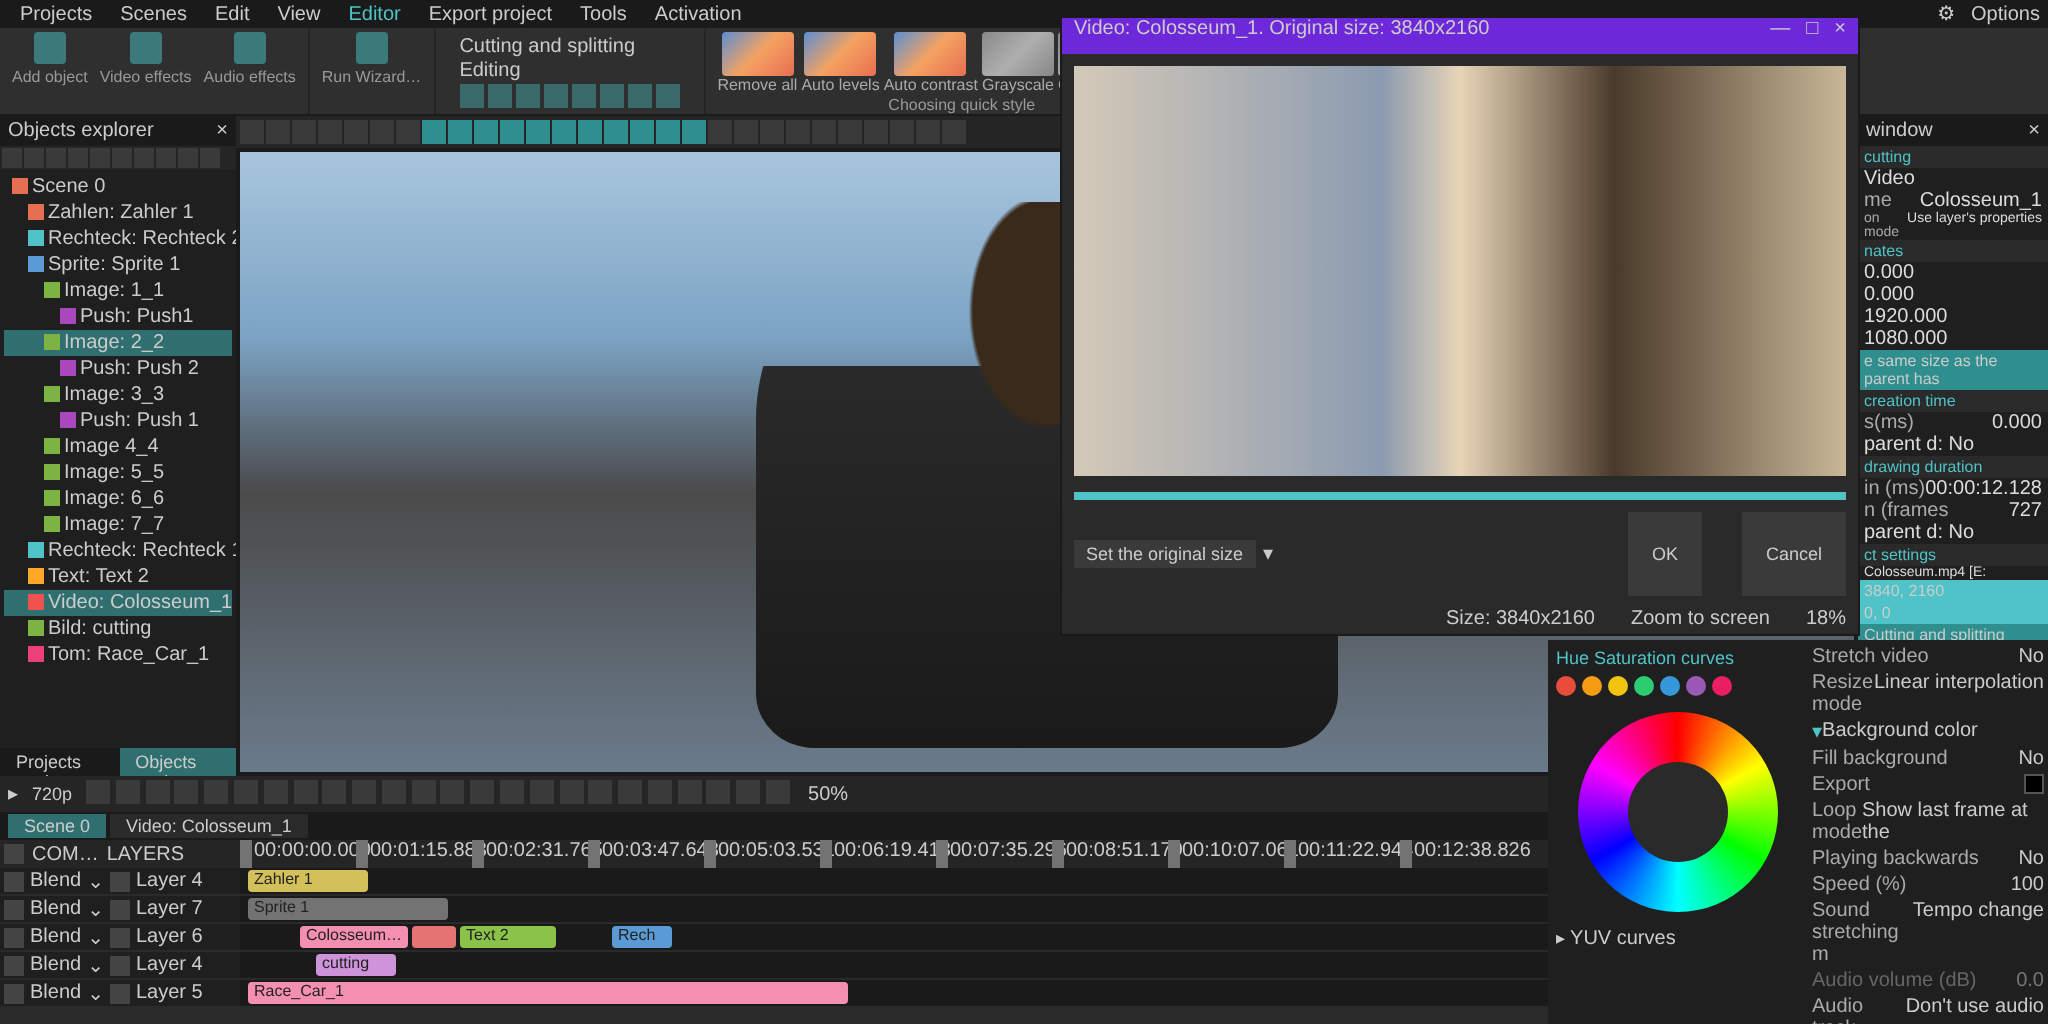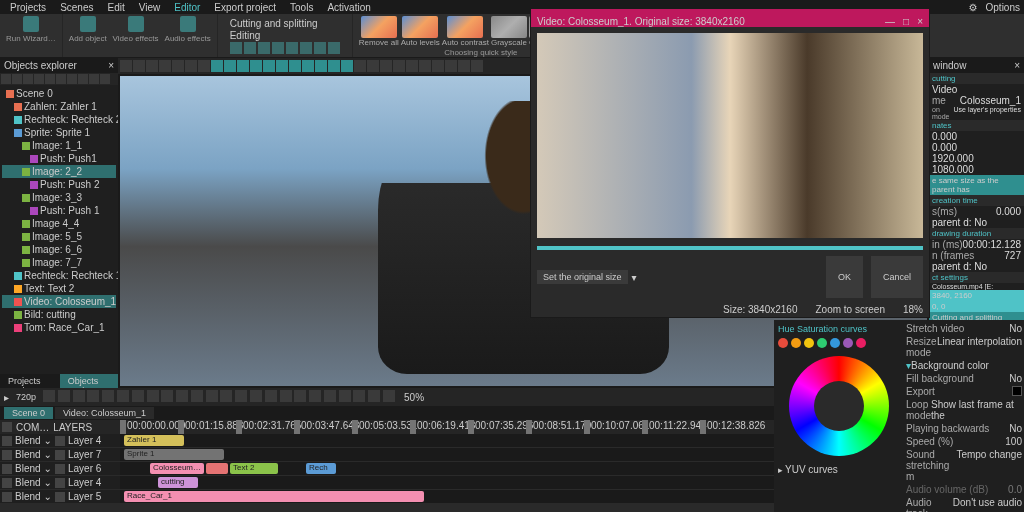--- a/index.html
+++ b/index.html
@@ -74,21 +74,21 @@
 .tl-track{height:14px;border-bottom:1px solid #2a2a2a;position:relative}
 .clip{position:absolute;height:11px;top:1px;border-radius:2px;font-size:8px;padding:0 3px;overflow:hidden;cursor:pointer}
 .clip.yellow{background:#d4c05a;color:#222}
 .clip.teal{background:#737373;color:#222}
 .clip.green{background:#8bc34a;color:#222}
 .clip.blue{background:#5b9bd5;color:#222}
 .clip.red{background:#e57373;color:#222}
 .clip.pink{background:#f48fb1;color:#222}
 .clip.purple{background:#ce93d8;color:#222}
 .video-window{position:absolute;left:530px;top:8px;width:400px;height:310px;background:#2a2a2a;border:1px solid #1a1a1a;display:flex;flex-direction:column;z-index:100}
-.vw-title{height:18px;background:#be185d;display:flex;align-items:flex-end;padding:0 6px;font-size:9px}
+.vw-title{height:18px;background:#6d28d9;display:flex;align-items:flex-start;padding:0 6px;font-size:9px}
 .vw-title .ctrls{margin-left:auto;display:flex;gap:8px;cursor:pointer}
 .vw-img{flex:1;background:linear-gradient(90deg,#d4c9b8 0%,#8b9bb0 40%,#e8d5b8 50%,#4a3a2a 70%,#c8b898 100%);margin:6px}
 .vw-pos{padding:2px 6px;font-size:8px;display:flex}
 .vw-bar{height:4px;background:#4fc3c7;margin:2px 6px}
 .vw-bottom{display:flex;gap:4px;padding:4px 6px;align-items:center}
 .vw-combo{background:#3a3a3a;padding:2px 6px;font-size:9px;cursor:pointer}
 .vw-btn{background:#3a3a3a;padding:16px 12px;font-size:9px;cursor:pointer;margin-left:auto}
 .vw-footer{padding:2px 6px;font-size:8px;display:flex;gap:18px;justify-content:flex-end}
 .right-panel{position:absolute;right:0;top:320px;width:250px;height:192px;background:#1f1f1f;display:flex}
 .hue-panel{width:130px;padding:4px;display:flex;flex-direction:column;align-items:center}
@@ -120,37 +120,37 @@
     <span>⚙</span>
     <span>Options</span>
   </div>
 </div>
 
 <div class="ribbon">
   <div class="rib-group">
     <div class="rib-icons">
       <div class="rib-btn">
           <span class="ico"></span>
-          <span class="rib-label">Run Wizard…</span>
+          <span class="rib-label">Add object</span>
+        </div>
+      <div class="rib-btn">
+          <span class="ico"></span>
+          <span class="rib-label">Video effects</span>
+        </div>
+      <div class="rib-btn">
+          <span class="ico"></span>
+          <span class="rib-label">Audio effects</span>
         </div>
     </div>
   </div>
   <div class="rib-group">
     <div class="rib-icons">
       <div class="rib-btn">
           <span class="ico"></span>
-          <span class="rib-label">Add object</span>
-        </div>
-      <div class="rib-btn">
-          <span class="ico"></span>
-          <span class="rib-label">Video effects</span>
-        </div>
-      <div class="rib-btn">
-          <span class="ico"></span>
-          <span class="rib-label">Audio effects</span>
+          <span class="rib-label">Run Wizard…</span>
         </div>
     </div>
   </div>
   <div class="rib-group">
     <div class="rib-cut">
       <span>Cutting and splitting</span>
       <span>Editing</span>
       <div style="display:flex;gap:2px" id="mini-tools">
           <span style="width: 12px; height: 12px; background: rgb(58, 106, 106); display: inline-block;"></span>
           <span style="width: 12px; height: 12px; background: rgb(58, 106, 106); display: inline-block;"></span>
@@ -443,21 +443,21 @@
         <span>□</span>
         <span>×</span>
       </span>
   </div>
   <div class="vw-img"></div>
   <div class="vw-bar"></div>
   <div class="vw-bottom">
     <span class="vw-combo">Set the original size</span>
     <span>▾</span>
     <span class="vw-btn">OK</span>
-    <span class="vw-btn" style="margin-left:4px">Cancel</span>
+    <span class="vw-btn" style="margin-left:16px">Cancel</span>
   </div>
   <div class="vw-footer">
     <span>Size:   3840x2160</span>
     <span>Zoom to screen</span>
     <span>18%</span>
   </div>
 </div>
 
 <div class="right-panel">
   <div class="hue-panel">

